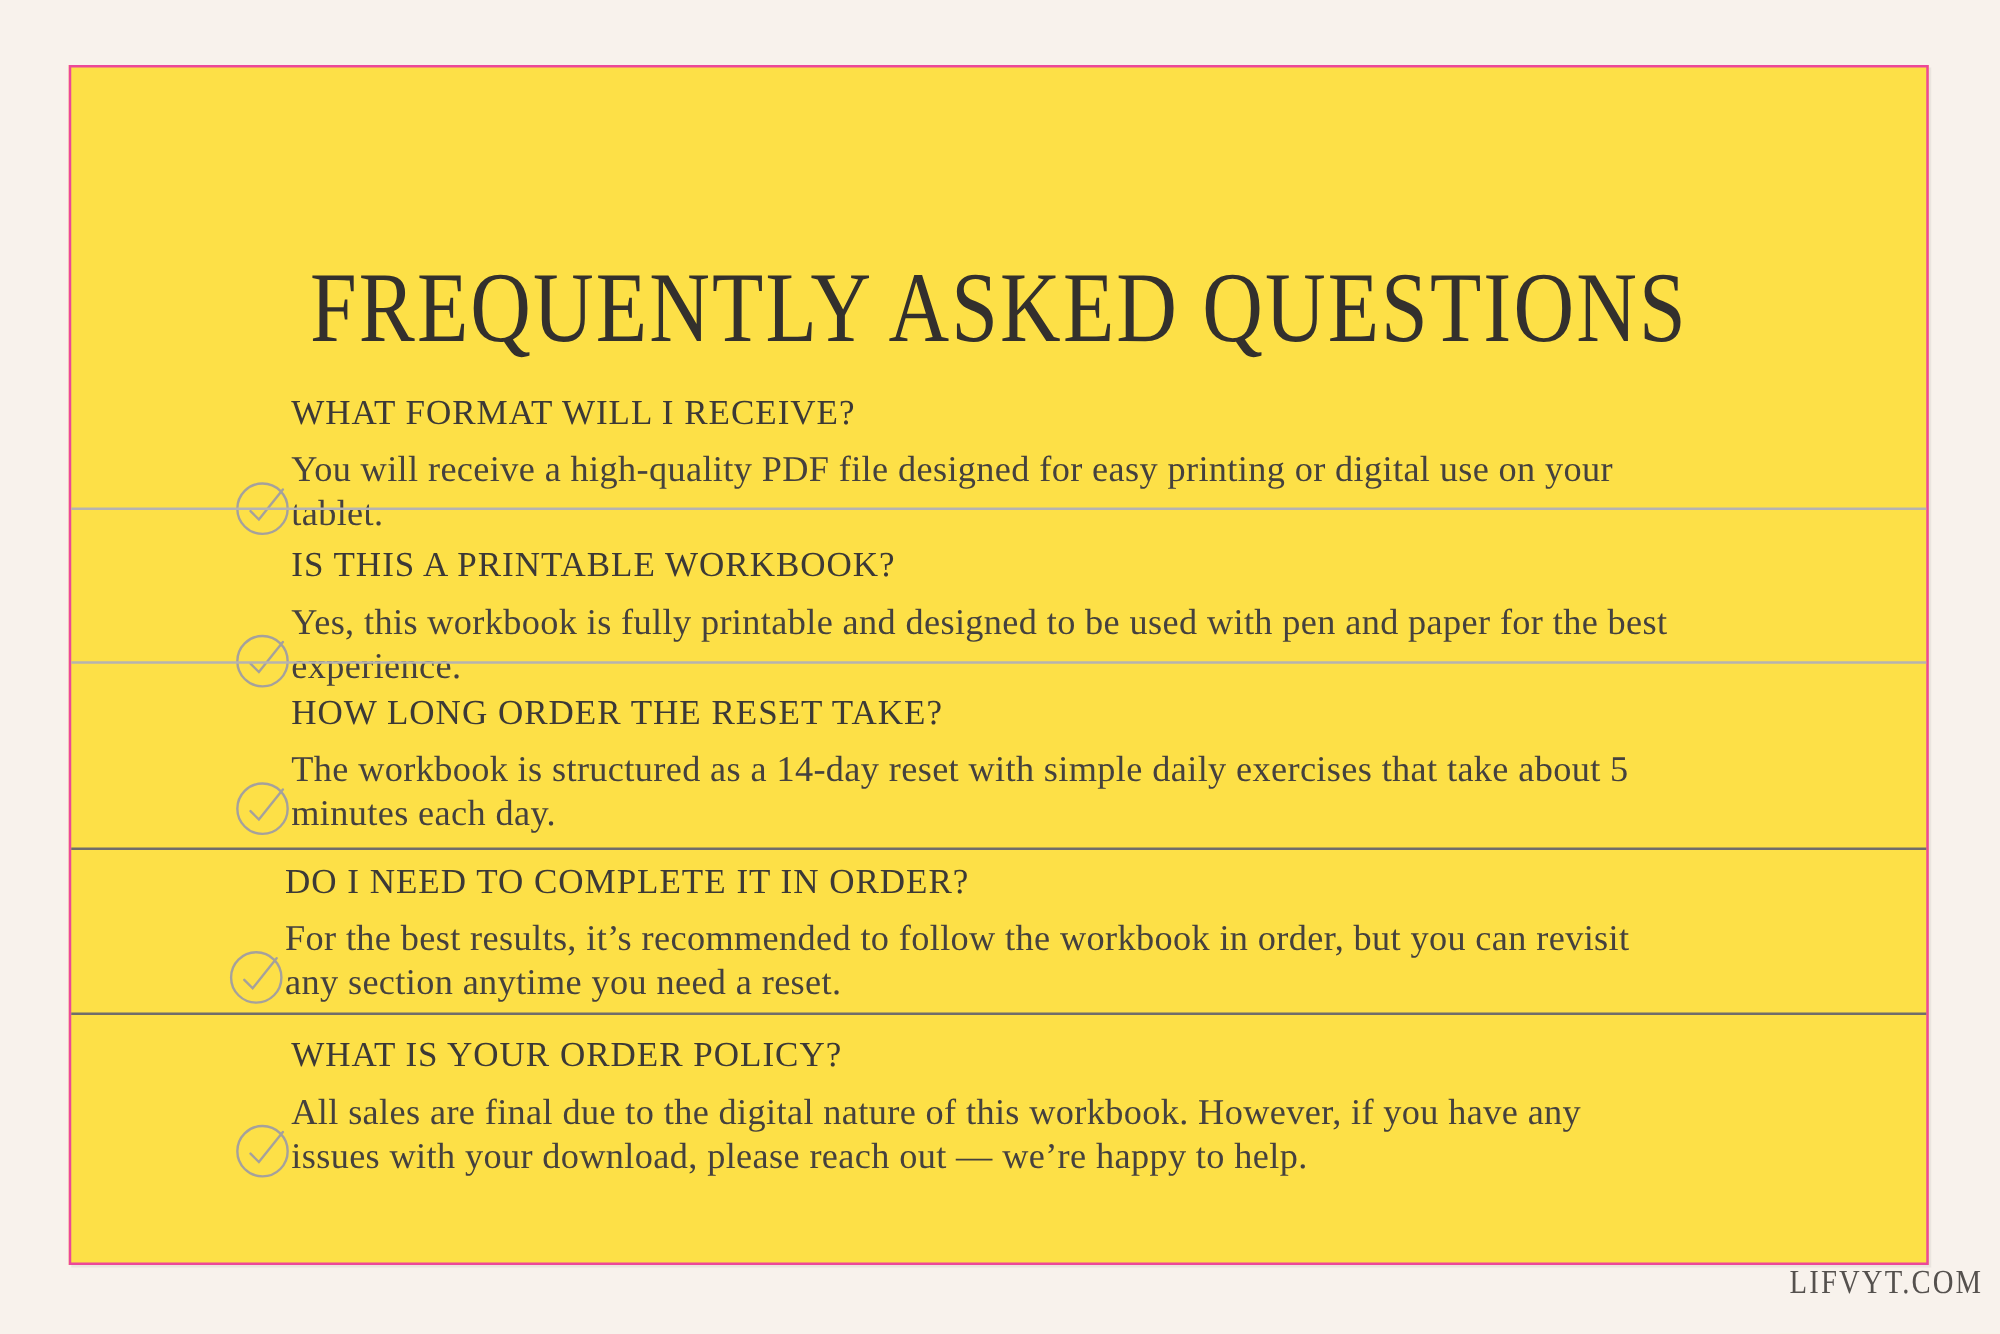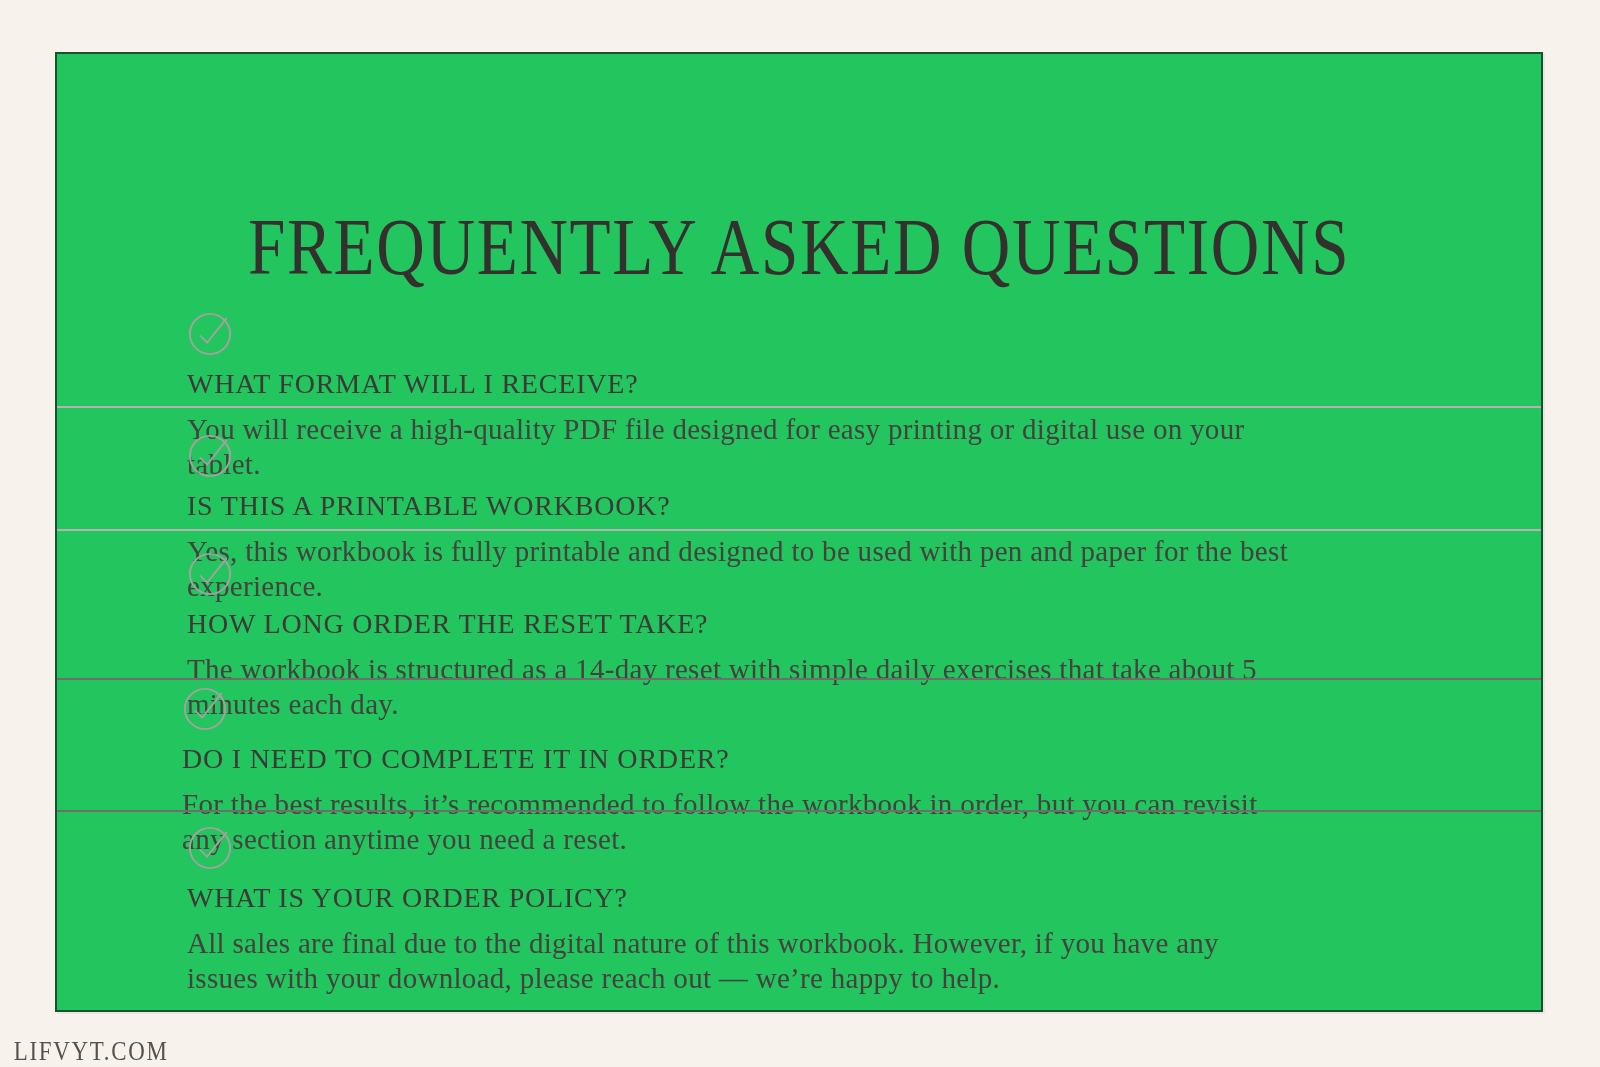--- a/index.html
+++ b/index.html
@@ -14,22 +14,22 @@
     height: 1067px;
     background: #f8f2ec;
     overflow: hidden;
   }
   .card {
     position: absolute;
     left: 55px;
     top: 52px;
     width: 1488px;
     height: 960px;
-    background: #22c55e;
-    border: 2px solid #14532d;
+    background: #fde047;
+    border: 2px solid #ec4899;
     box-shadow: 2px 2px 0 rgba(120,115,110,0.10);
     box-sizing: border-box;
   }
   .title-wrap {
     position: absolute;
     top: 148px;
     left: 0;
     width: 100%;
     text-align: center;
   }
@@ -42,23 +42,21 @@
     color: #33302d;
     transform: scaleX(0.84);
     transform-origin: center;
     white-space: nowrap;
   }
   .faq-item {
     position: absolute;
     left: 130px;
     right: 90px;
     display: flex;
-    align-items: flex-start;
-    gap: 13px;
-    flex-direction: column;
+    align-items: flex-end;
   }
   .check {
     flex: 0 0 auto;
     width: 46px;
     height: 46px;
     margin-top: -6px;
   }
   .check svg { display: block; }
   .faq-body { flex: 1 1 auto; }
   .question {
@@ -83,24 +81,24 @@
   .divider {
     position: absolute;
     left: 0;
     width: 100%;
     height: 0;
   }
   .divider.light { border-top: 2px solid #b6b3b0; }
   .divider.dark  { border-top: 2px solid #706d6a; }
   .footer {
     position: absolute;
-    top: 1036px;
+    top: 1010px;
     left: 0;
     width: 100%;
-    text-align: left;
+    text-align: right;
   }
   .footer-text {
     display: inline-block;
     font-size: 27px;
     letter-spacing: 2px;
     color: #55514e;
     transform: scaleX(0.85);
     transform-origin: center;
   }
 </style>

